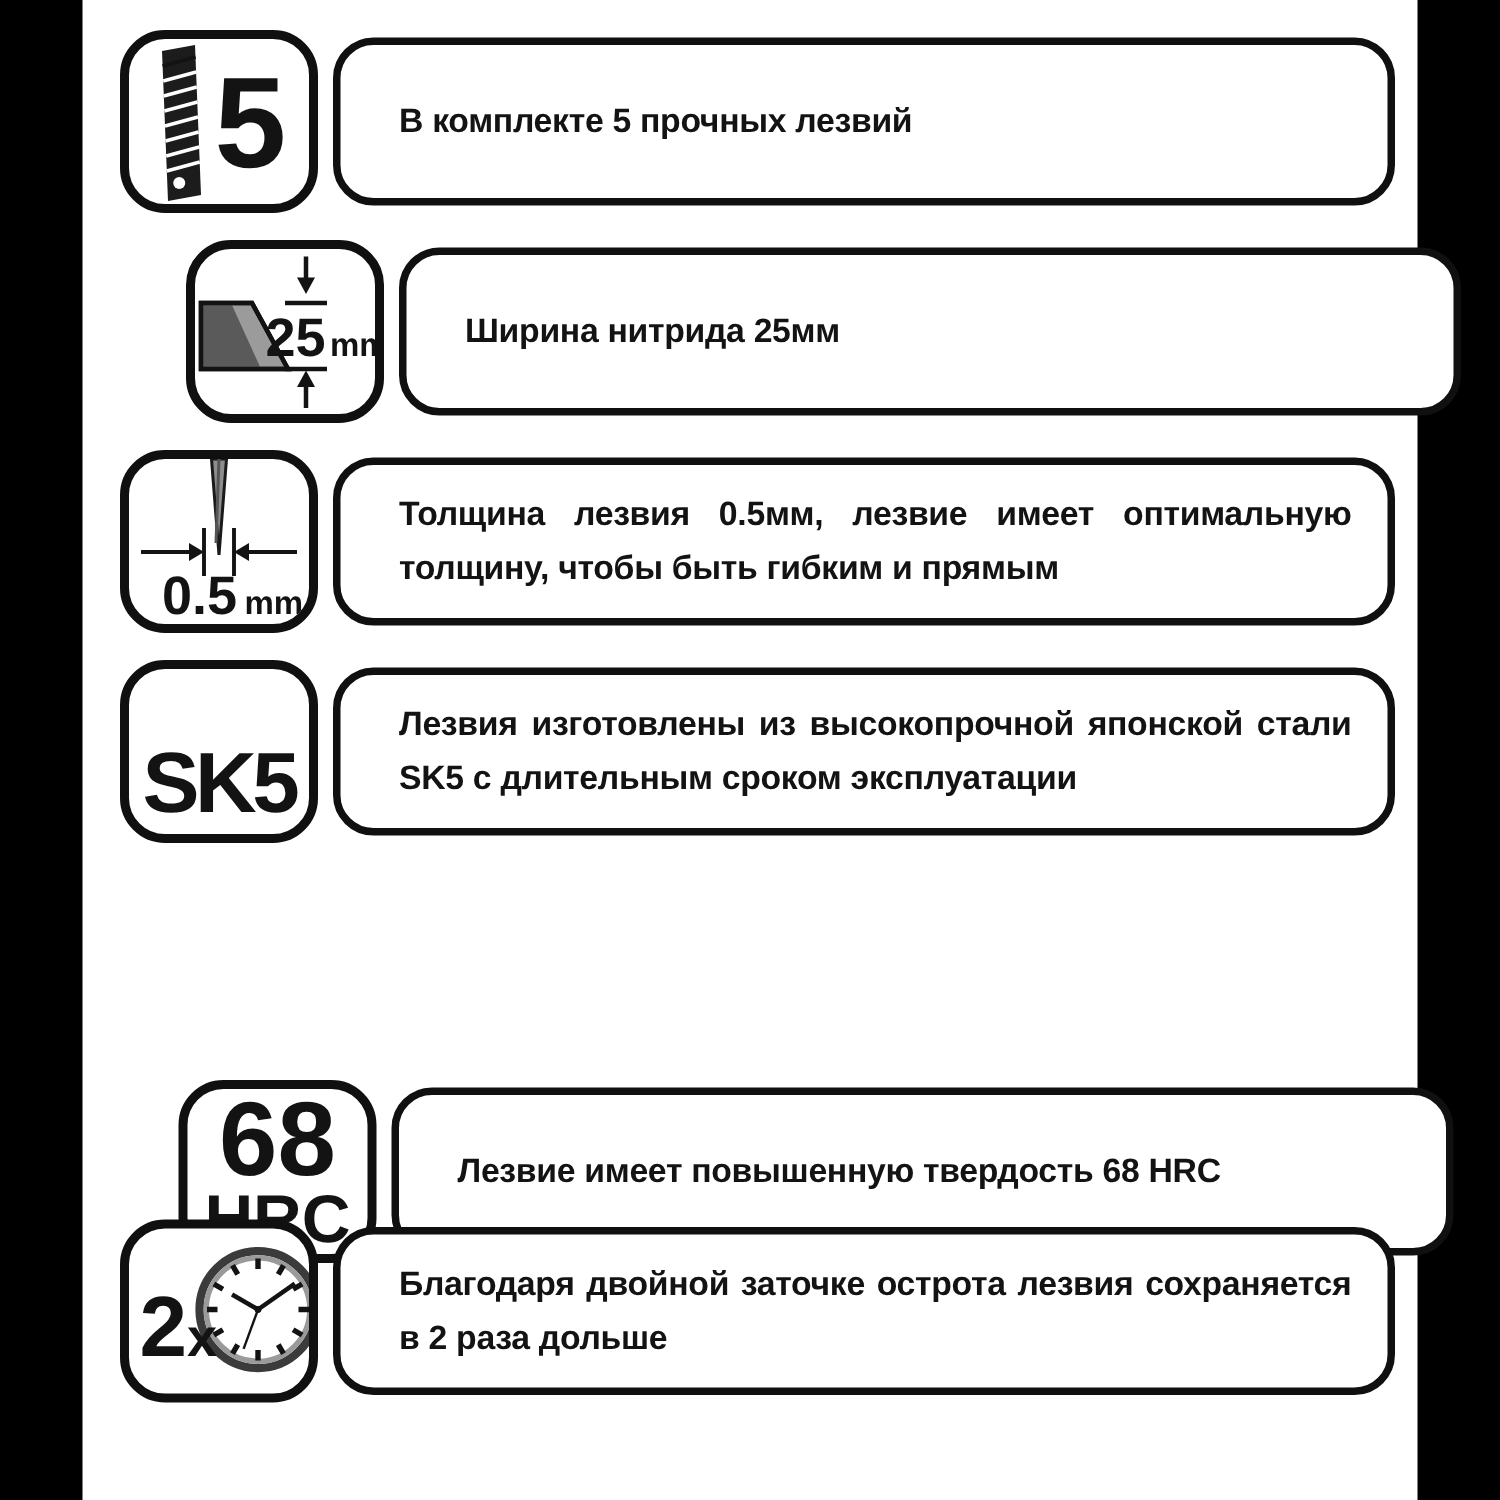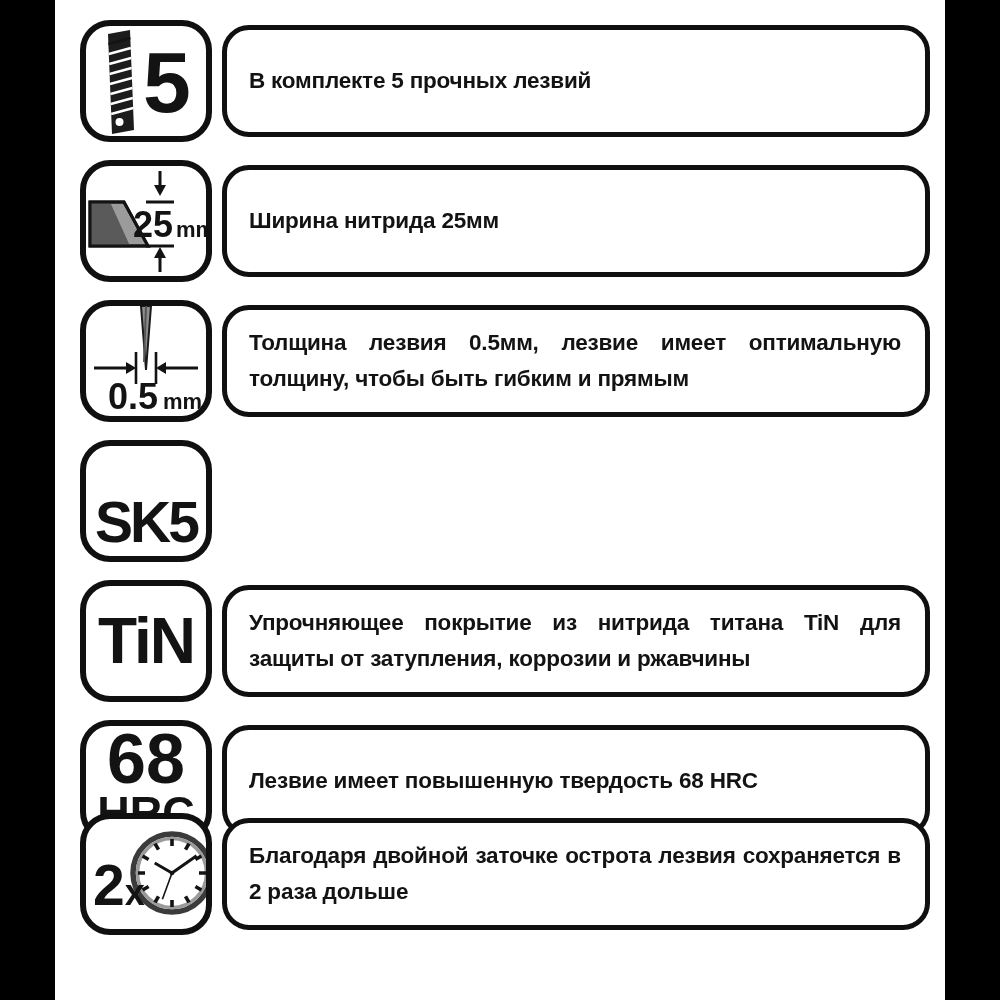--- a/index.html
+++ b/index.html
@@ -7,31 +7,31 @@
     width:1000px;height:1000px;background:#ffffff;position:relative;
     font-family:"Liberation Sans","DejaVu Sans",sans-serif;color:#131313;
     overflow:hidden;
   }
   #stage{position:absolute;inset:0;}
   .band{position:absolute;top:0;bottom:0;background:#000;}
   .band.left{left:0;width:55px;}
   .band.right{right:0;width:55px;}
 
   .row{position:absolute;left:80px;width:850px;height:122px;}
-  .row.r1{top:20px;}  .row.r2{top:160px;} .row.r3{top:300px;}
-  .row.r4{top:440px;} .row.r5{top:580px;} .row.r6{top:720px;} .row.r7{top:813px;}
+  .row.r1{top:20px;}  .row.r2{top:160px;margin-left:44px;} .row.r3{top:300px;}
+  .row.r4{top:440px;} .row.r5{top:580px;} .row.r6{top:720px;margin-left:39px;} .row.r7{top:813px;}
 
   .iconbox{
     position:absolute;left:0;top:0;width:132px;height:122px;box-sizing:border-box;
     border:6px solid #101010;border-radius:30px;background:#fff;overflow:hidden;
   }
   .textbox{
     position:absolute;left:142px;top:5px;width:708px;height:112px;box-sizing:border-box;
     border:5px solid #101010;border-radius:27px;background:#fff;
-    display:flex;align-items:center;padding:0 24px 0 22px;
+    display:flex;align-items:center;padding:0 24px 0 39px;
   }
   .textbox p{
     margin:0;font-size:22.5px;font-weight:700;line-height:36px;
     text-align:justify;letter-spacing:-0.2px;width:100%;
   }
 
   .art{position:absolute;inset:0;width:120px;height:110px;}
   .art text{font-family:"Liberation Sans","DejaVu Sans",sans-serif;font-weight:700;fill:#131313;}
   .art .v{font-size:36px;}
   .art .u{font-size:22px;}
@@ -116,30 +116,25 @@
     </div>
     <div class="textbox">
       <p>Толщина лезвия 0.5мм, лезвие имеет оптимальную толщину, чтобы быть гибким и прямым</p>
     </div>
   </div>
 
   <div class="row r4">
     <div class="iconbox">
       <span class="center-label sk5">SK5</span>
     </div>
+    <div class="textbox">
+      <p>Лезвия изготовлены из высокопрочной японской стали SK5 с длительным сроком эксплуатации</p>
+    </div>
   </div>
 
-  <div class="row r5">
-    <div class="iconbox">
-      <span class="center-label tin">TiN</span>
-    </div>
-    <div class="textbox">
-      <p>Упрочняющее покрытие из нитрида титана TiN для защиты от затупления, коррозии и ржавчины</p>
-    </div>
-  </div>
 
   <div class="row r6">
     <div class="iconbox">
       <span class="stack">
         <span class="top">68</span>
         <span class="bottom">HRC</span>
       </span>
     </div>
     <div class="textbox">
       <p>Лезвие имеет повышенную твердость 68 HRC</p>

